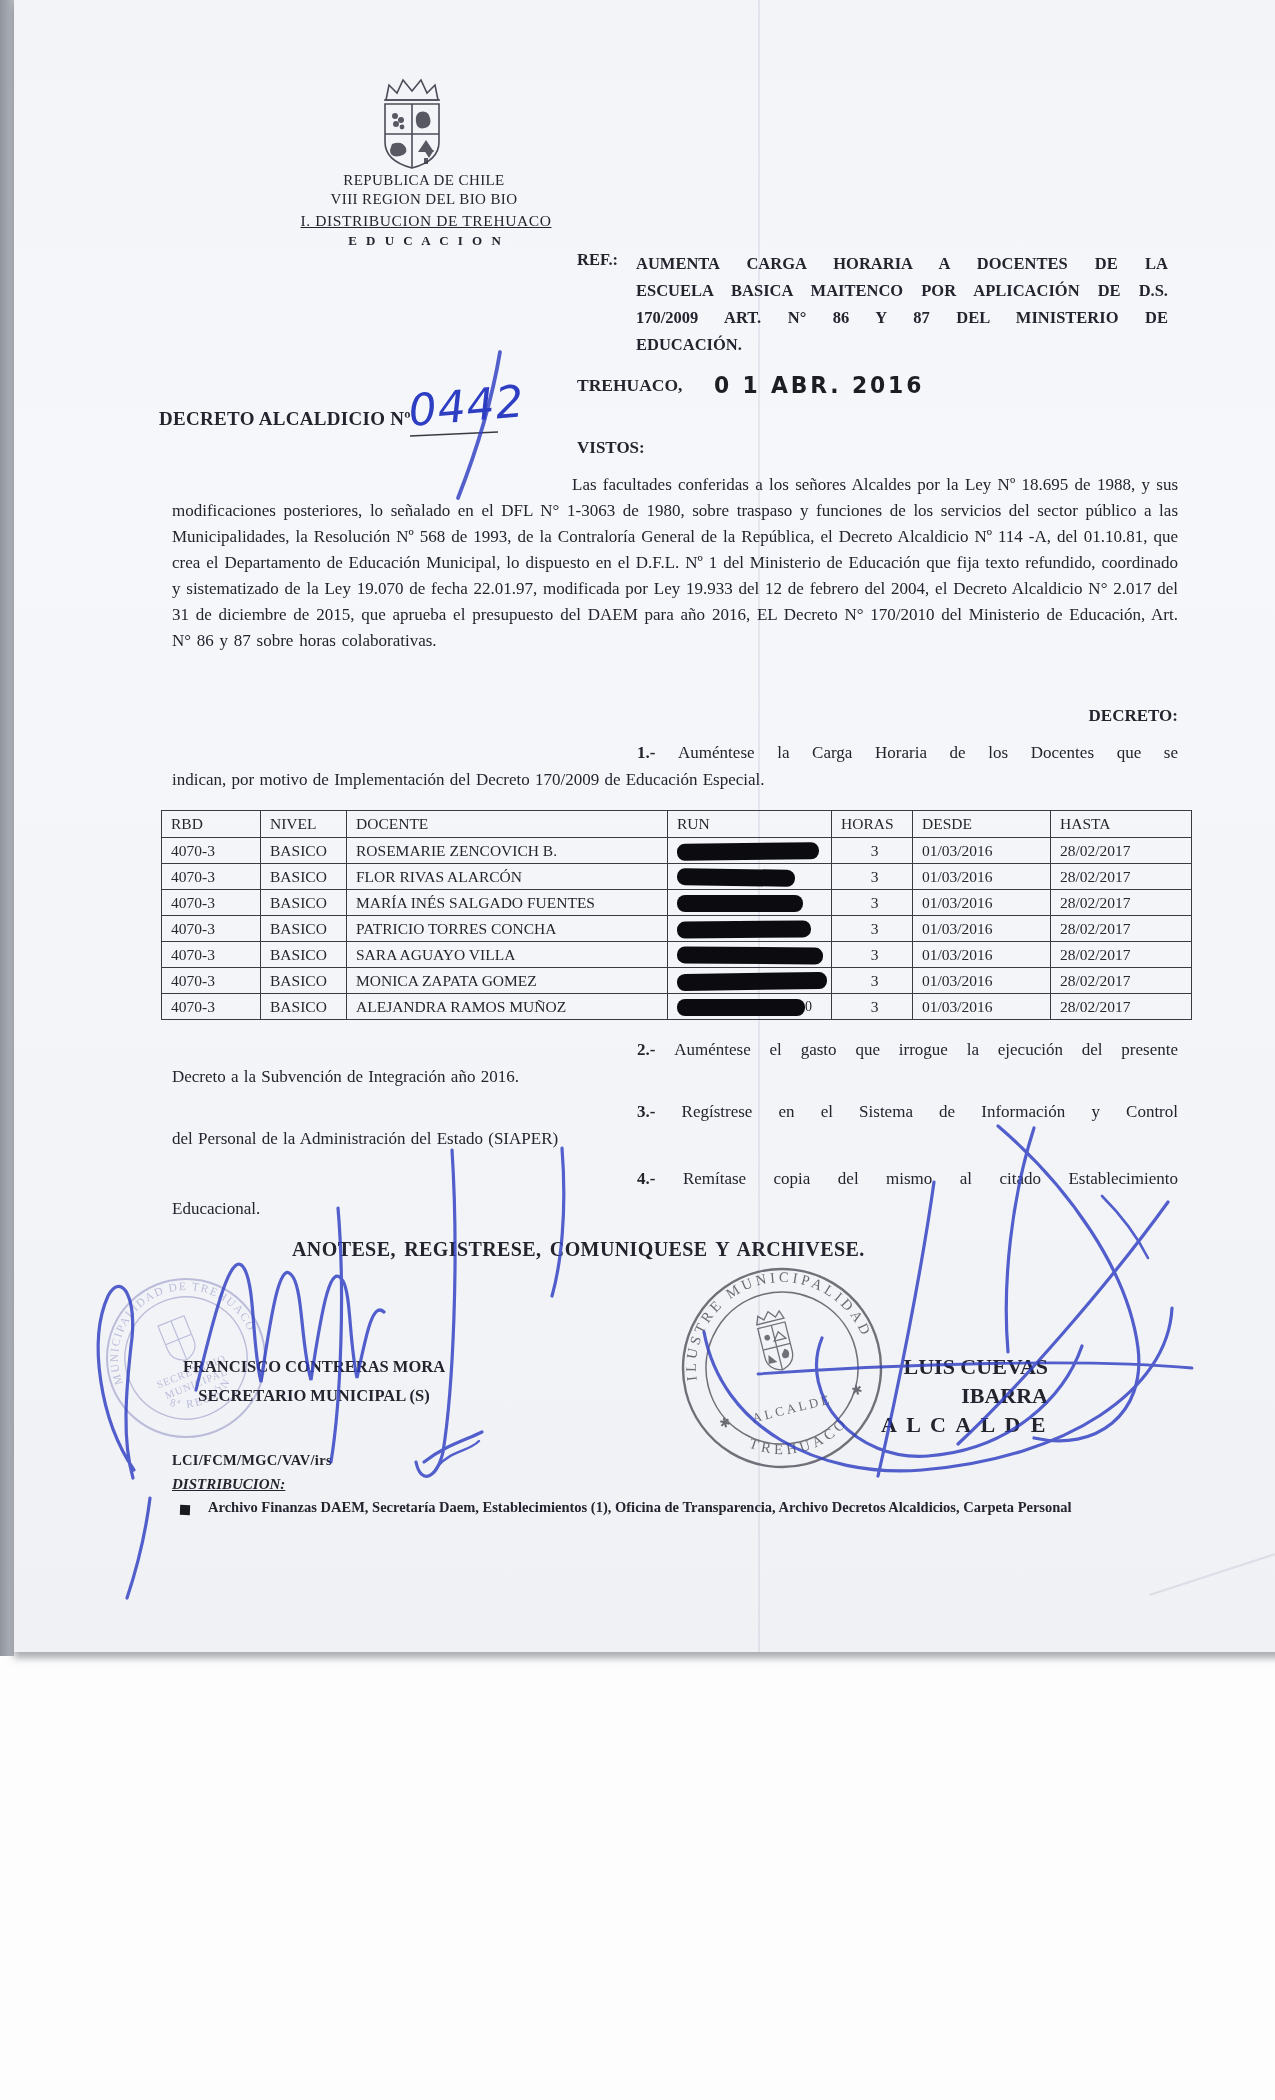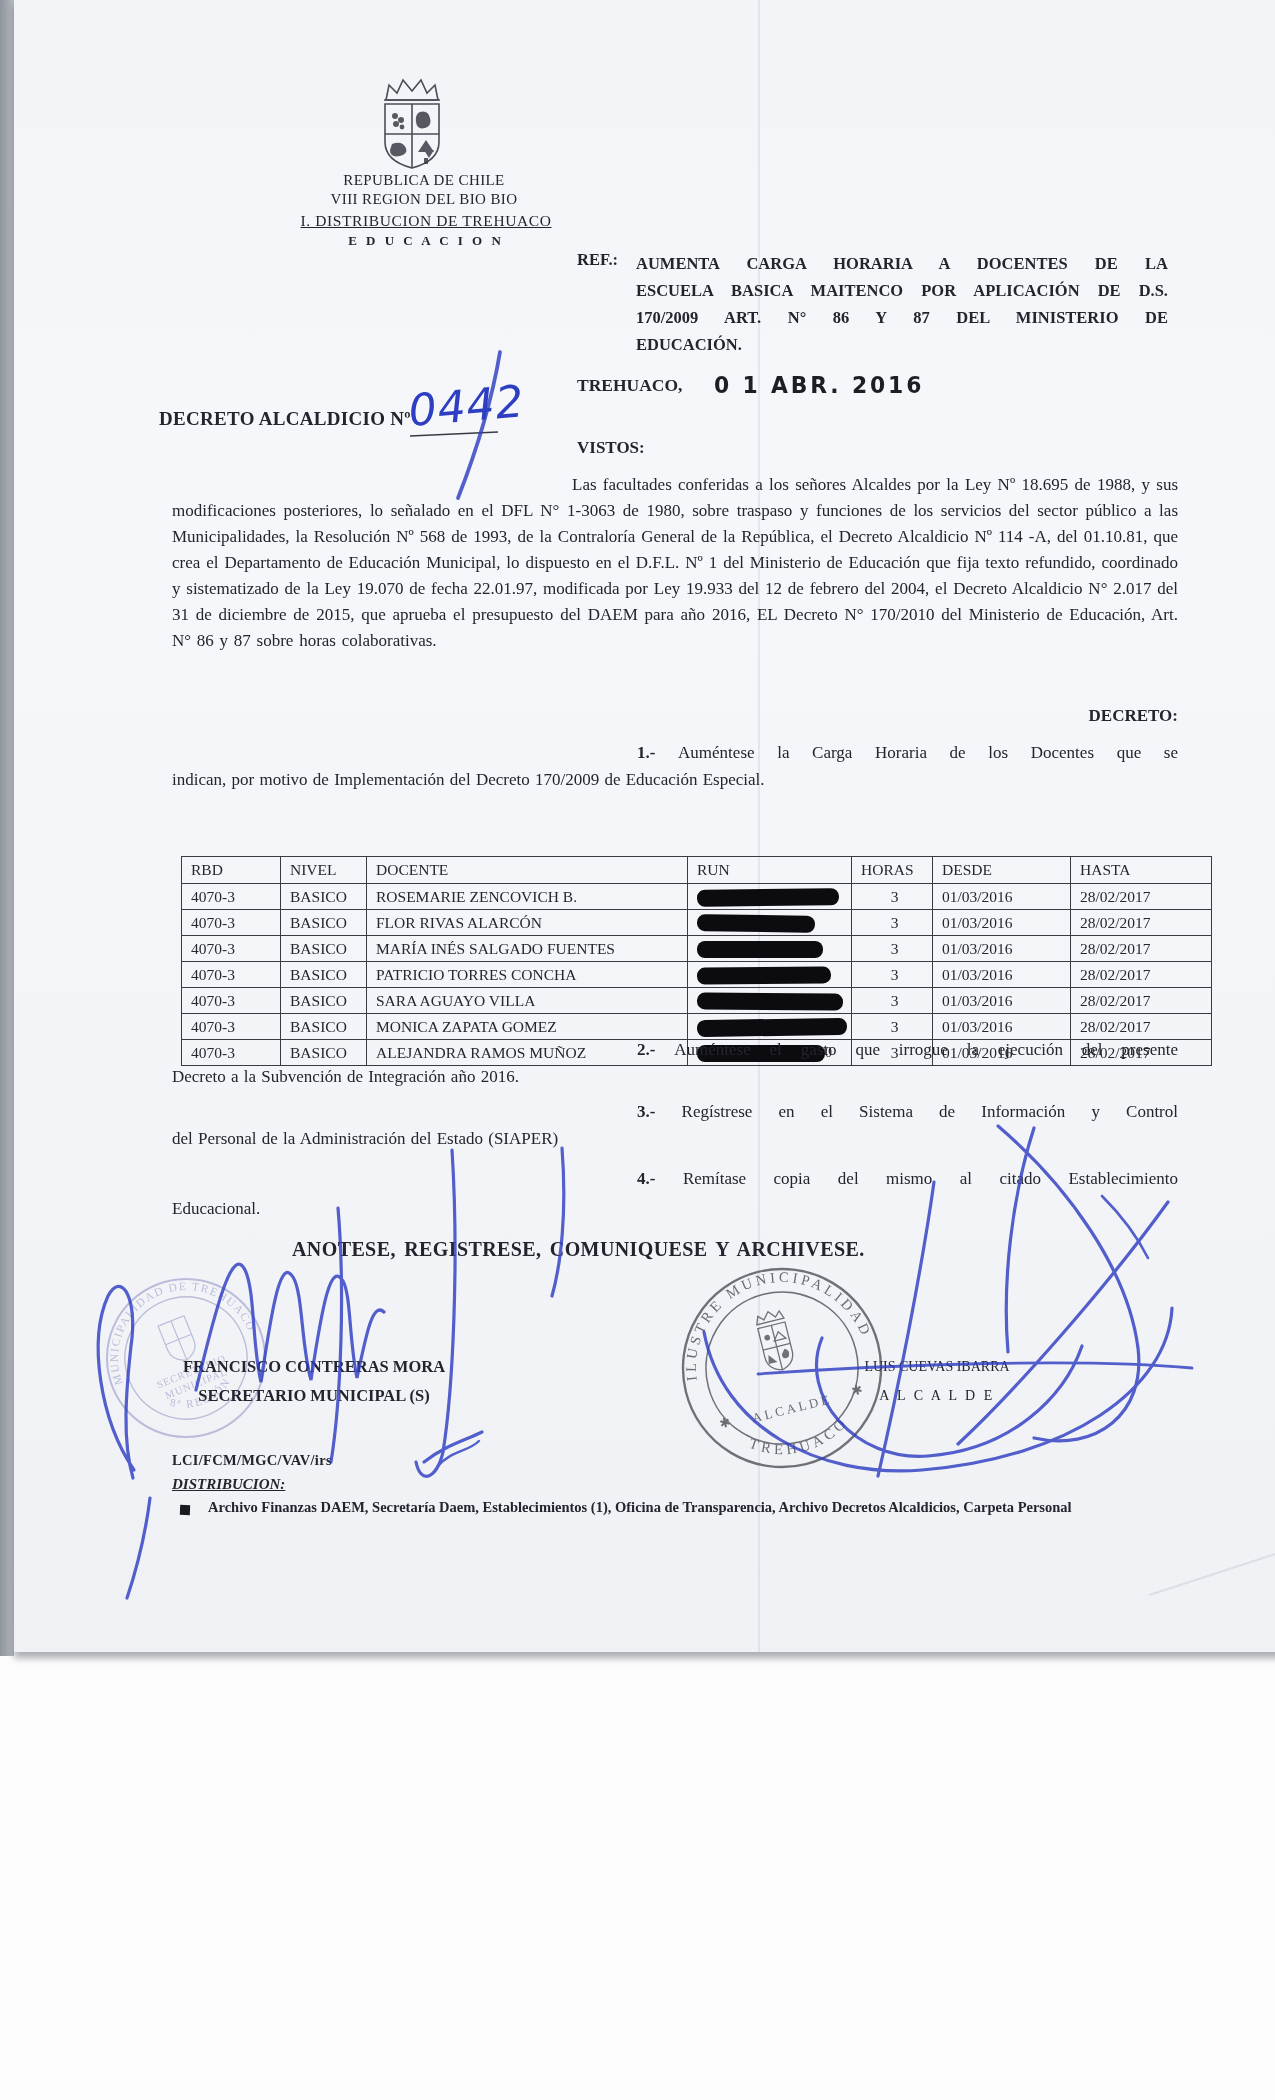--- a/index.html
+++ b/index.html
@@ -31,32 +31,32 @@
   .datestamp{left:700px;top:372px;font-family:"DejaVu Sans",sans-serif;font-weight:bold;
              font-size:23px;letter-spacing:3px;color:#1d1d24;transform:scale(.95,1);transform-origin:left top;}
   .vistos-label{left:563px;top:438px;font-size:17px;font-weight:bold;}
   
   .vistos-par{left:158px;top:472px;width:1006px;font-size:17px;line-height:26px;
               text-align:justify;text-indent:400px;word-spacing:1.5px;}
   .decreto-label{left:158px;top:706px;width:1006px;text-align:right;font-size:17px;font-weight:bold;}
   .item{left:158px;width:1006px;font-size:17px;line-height:27px;word-spacing:1px;}
   .item .first{margin-left:465px;text-align:justify;text-align-last:justify;}
   
-  table.doc{position:absolute;left:147px;top:856px;border-collapse:collapse;table-layout:fixed;
-            font-size:15.5px;color:#26262f;margin-left:20px;}
+  table.doc{position:absolute;left:147px;top:810px;border-collapse:collapse;table-layout:fixed;
+            font-size:15.5px;color:#26262f;}
   table.doc td{border:1.6px solid #3a3a44;padding:1px 4px 1px 9px;height:23px;
                overflow:hidden;white-space:nowrap;}
   table.doc tr.hd td{height:24px;}
   td.c-horas{text-align:center;padding-left:4px;}
   .redact{display:inline-block;height:17px;border-radius:8px;background:#0c0c10;vertical-align:middle;}
   .run-tail{font-size:14px;vertical-align:middle;}
   
   .closing{left:278px;top:1238px;font-size:20px;font-weight:bold;letter-spacing:.4px;word-spacing:3px;}
   .sig-left{left:152px;top:1352px;width:296px;text-align:center;font-size:16.5px;font-weight:bold;line-height:29px;}
-  .sig-right{left:812px;top:1352px;width:222px;text-align:center;font-size:14px;font-weight:normal;line-height:29px;}
+  .sig-right{left:812px;top:1352px;width:222px;text-align:right;font-size:22px;font-weight:bold;line-height:29px;}
   .sig-title-sp{letter-spacing:2.5px;}
   
   .initials{left:158px;top:1452px;font-size:14.5px;font-weight:bold;letter-spacing:.3px;}
   .distlearn{left:158px;top:1476px;font-size:15px;font-weight:bold;font-style:italic;text-decoration:underline;text-align:right;}
   .dist-bullet{left:166px;top:1505px;width:10px;height:10px;background:#191920;transform:rotate(2deg);}
   .dist-text{left:194px;top:1499px;width:990px;font-size:14.5px;white-space:nowrap;font-weight:bold;}
   svg{position:absolute;overflow:visible;}
   .nosel{user-select:none;padding-left:12px;}
 </style>
 </head>

